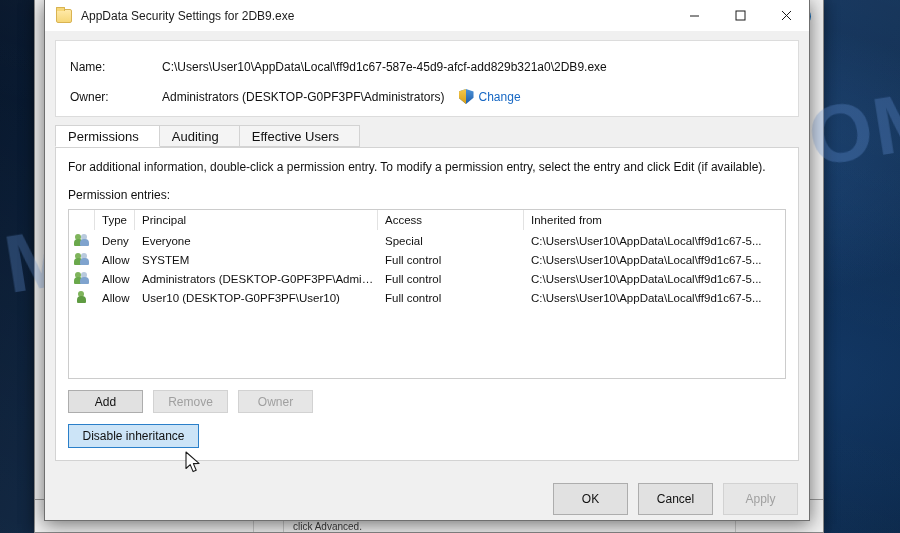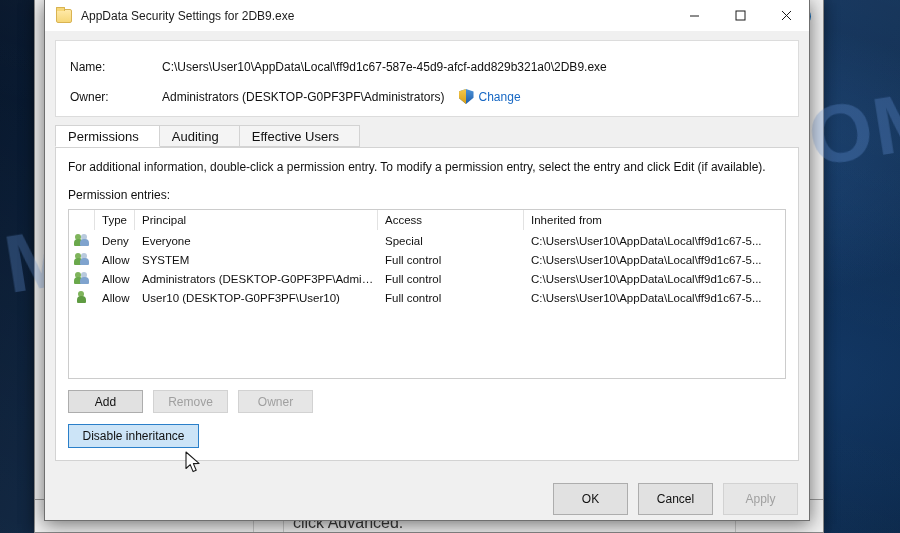--- a/index.html
+++ b/index.html
@@ -64,21 +64,21 @@
   }
   #bg-bottom-strip {
     position: absolute;
     left: 0; right: 0; bottom: 0; height: 33px;
     background: #f0f0f0;
     border-top: 1px solid #9b9b9b;
   }
   #bg-advanced-text {
     position: absolute;
     left: 258px; bottom: 0;
-    font-size: 16px; color: #3a3a3a;
+    font-size: 10px; color: #3a3a3a;
   }
   #bg-icon-blip {
     position: absolute;
     left: 68px; bottom: 19px;
     width: 13px; height: 9px;
     background:
       repeating-linear-gradient(90deg, #2d4f80 0 2px, #c9d4e4 2px 3px);
     border: 1px solid #24406a;
   }
   #bg-divider-1 {

